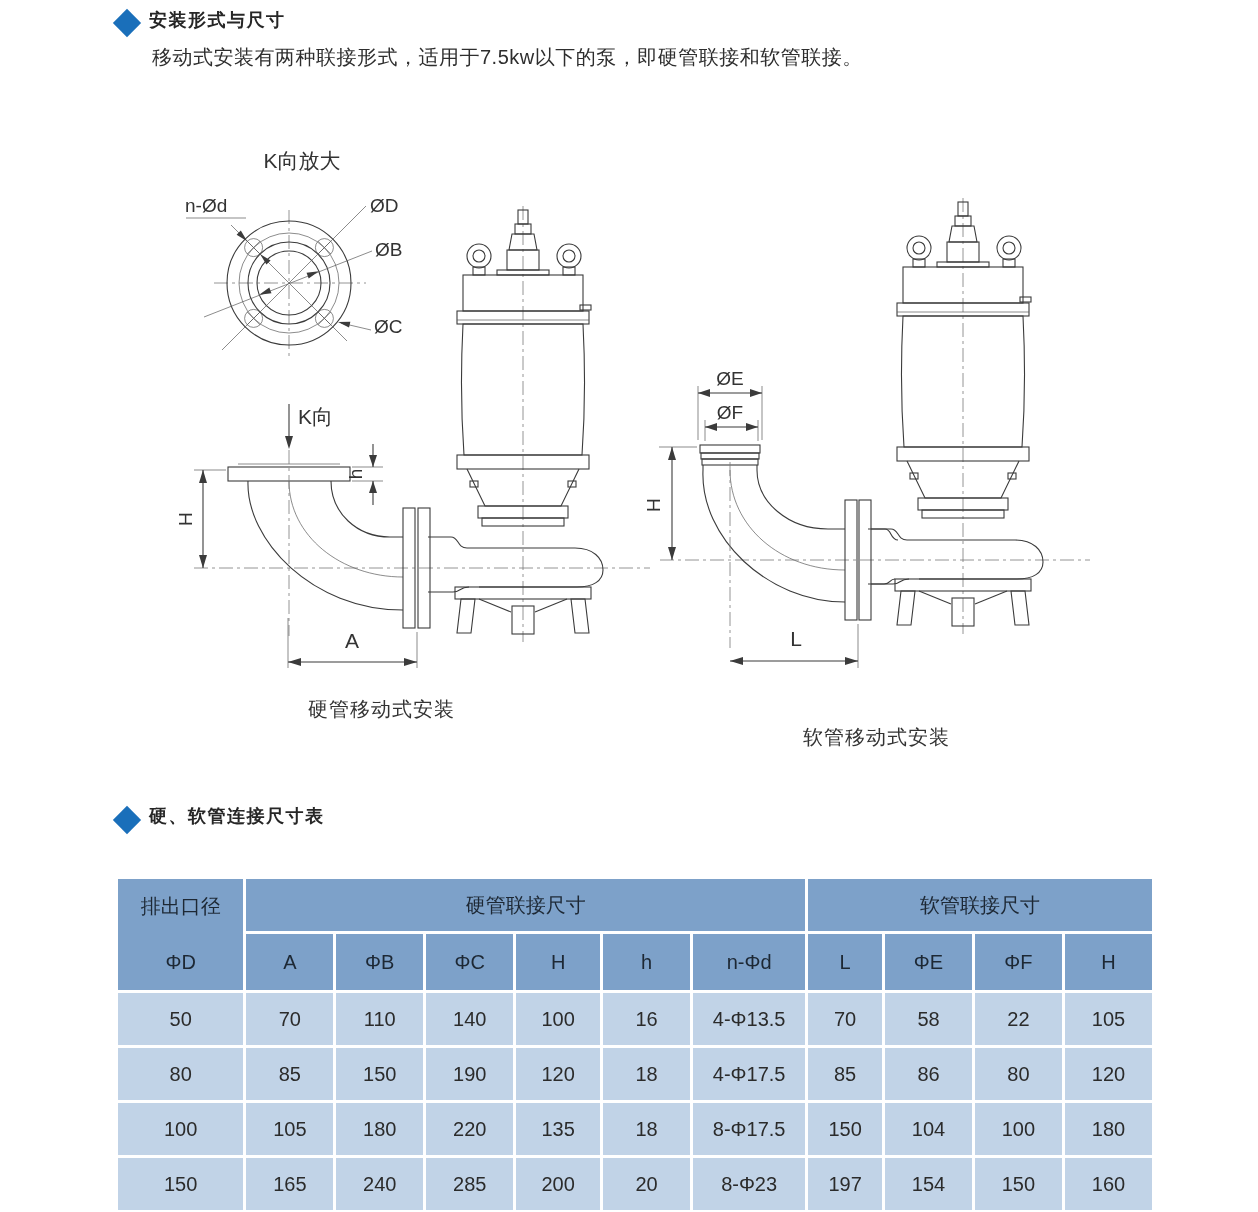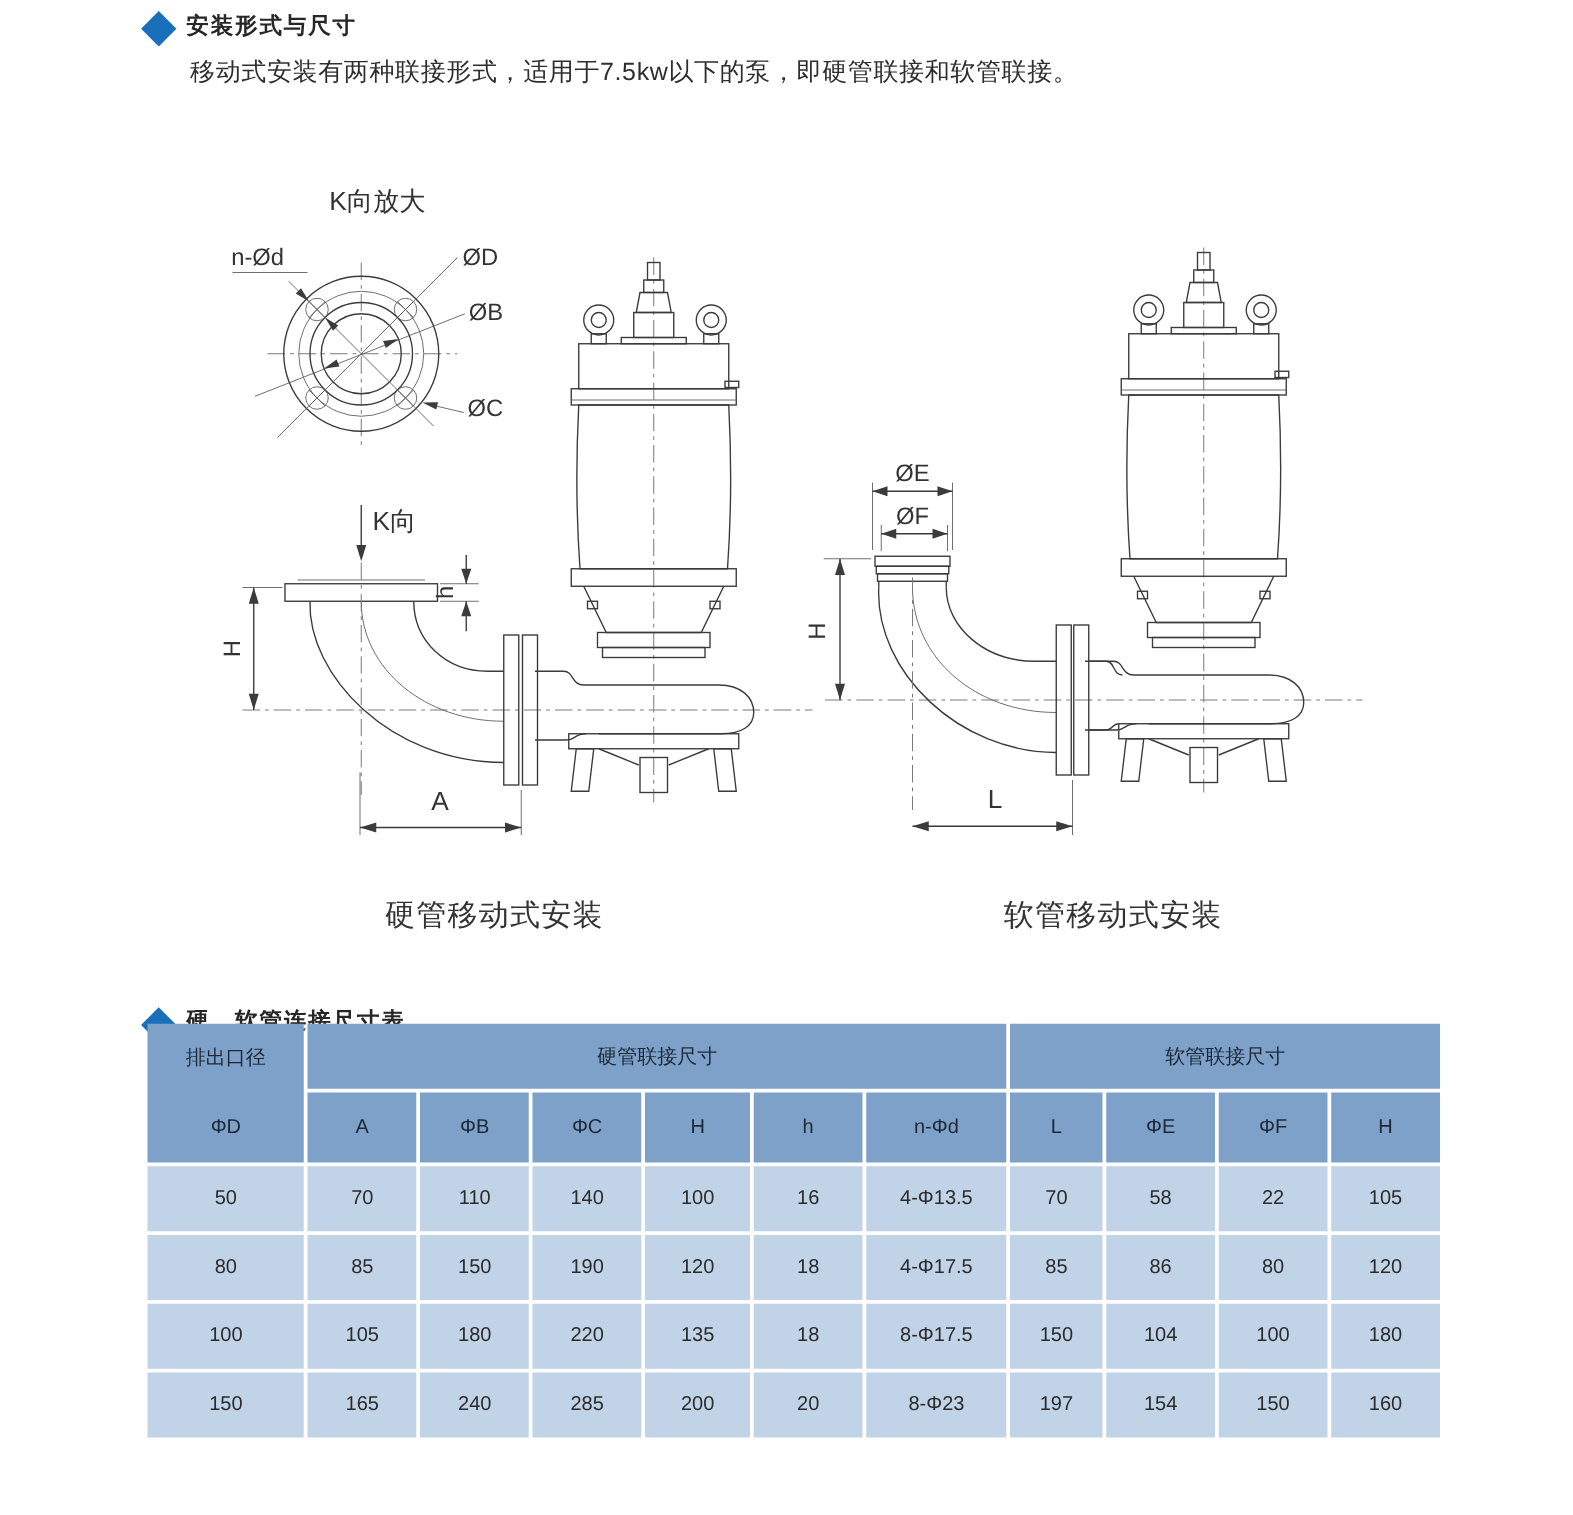--- a/index.html
+++ b/index.html
@@ -13,35 +13,34 @@
   }
   .sec-title {
     position:absolute; font-size:18px; font-weight:bold; color:#262626;
     letter-spacing:1.5px; white-space:nowrap;
   }
   .desc {
     position:absolute; font-size:20px; color:#2e2e2e; white-space:nowrap;
     letter-spacing:0.5px;
   }
   .caption {
-    position:absolute; font-size:24px; color:#333333; white-space:nowrap;
+    position:absolute; font-size:20px; color:#333333; white-space:nowrap;
     letter-spacing:1px;
-    margin-top:20px;
   }
   svg.drawing { position:absolute; left:0; top:130px; }
   .outline { fill:none; stroke:#3b3b3b; stroke-width:1.1; }
   .thin    { fill:none; stroke:#5a5a5a; stroke-width:0.7; }
   .cl      { fill:none; stroke:#7a7a7a; stroke-width:0.8; stroke-dasharray:14 4 3 4; }
   .arr     { fill:#3b3b3b; stroke:none; }
   .dimtxt  { font-family:"Liberation Sans", sans-serif; font-size:19px; fill:#333333; }
 
   table.dims {
-    position:absolute; left:115px; top:816px; width:1040px;
+    position:absolute; left:115px; top:876px; width:1040px;
     border-collapse:separate; border-spacing:3px; table-layout:fixed;
-    font-size:16px;
+    font-size:20px;
   }
   table.dims th, table.dims td {
     text-align:center; vertical-align:middle; font-weight:normal; padding:0;
   }
   table.dims thead th { background:#7da1c9; color:#1d2834; }
   table.dims tbody td { background:#c1d3e7; color:#2b2b2b; }
   tr.hrow1 { height:52px; }
   tr.hrow2 { height:56px; }
   tbody tr { height:52px; }
   th.c1merge { padding:0; }
@@ -223,21 +222,21 @@
 
     <line class="thin" x1="858" y1="624" x2="858" y2="668"></line>
     <line class="outline" x1="730" y1="661" x2="858" y2="661"></line>
     <polygon class="arr" points="730,661 743,657 743,665"></polygon>
     <polygon class="arr" points="858,661 845,657 845,665"></polygon>
     <text class="dimtxt" x="796" y="646" text-anchor="middle" style="font-size:21px">L</text>
   </g>
 </svg>
 
 <div class="caption" style="left:308px; top:696px;">硬管移动式安装</div>
-<div class="caption" style="left:803px; top:696px;">软管移动式安装</div>
+<div class="caption" style="left:803px; top:724px;">软管移动式安装</div>
 
 <span class="diamond" style="left:117px; top:810px;"></span>
 <div class="sec-title" style="left:149px; top:804px;">硬、软管连接尺寸表</div>
 
 <table class="dims">
   <colgroup>
     <col style="width:124px">
       <col style="width:86px">
       <col style="width:86px">
       <col style="width:86px">

